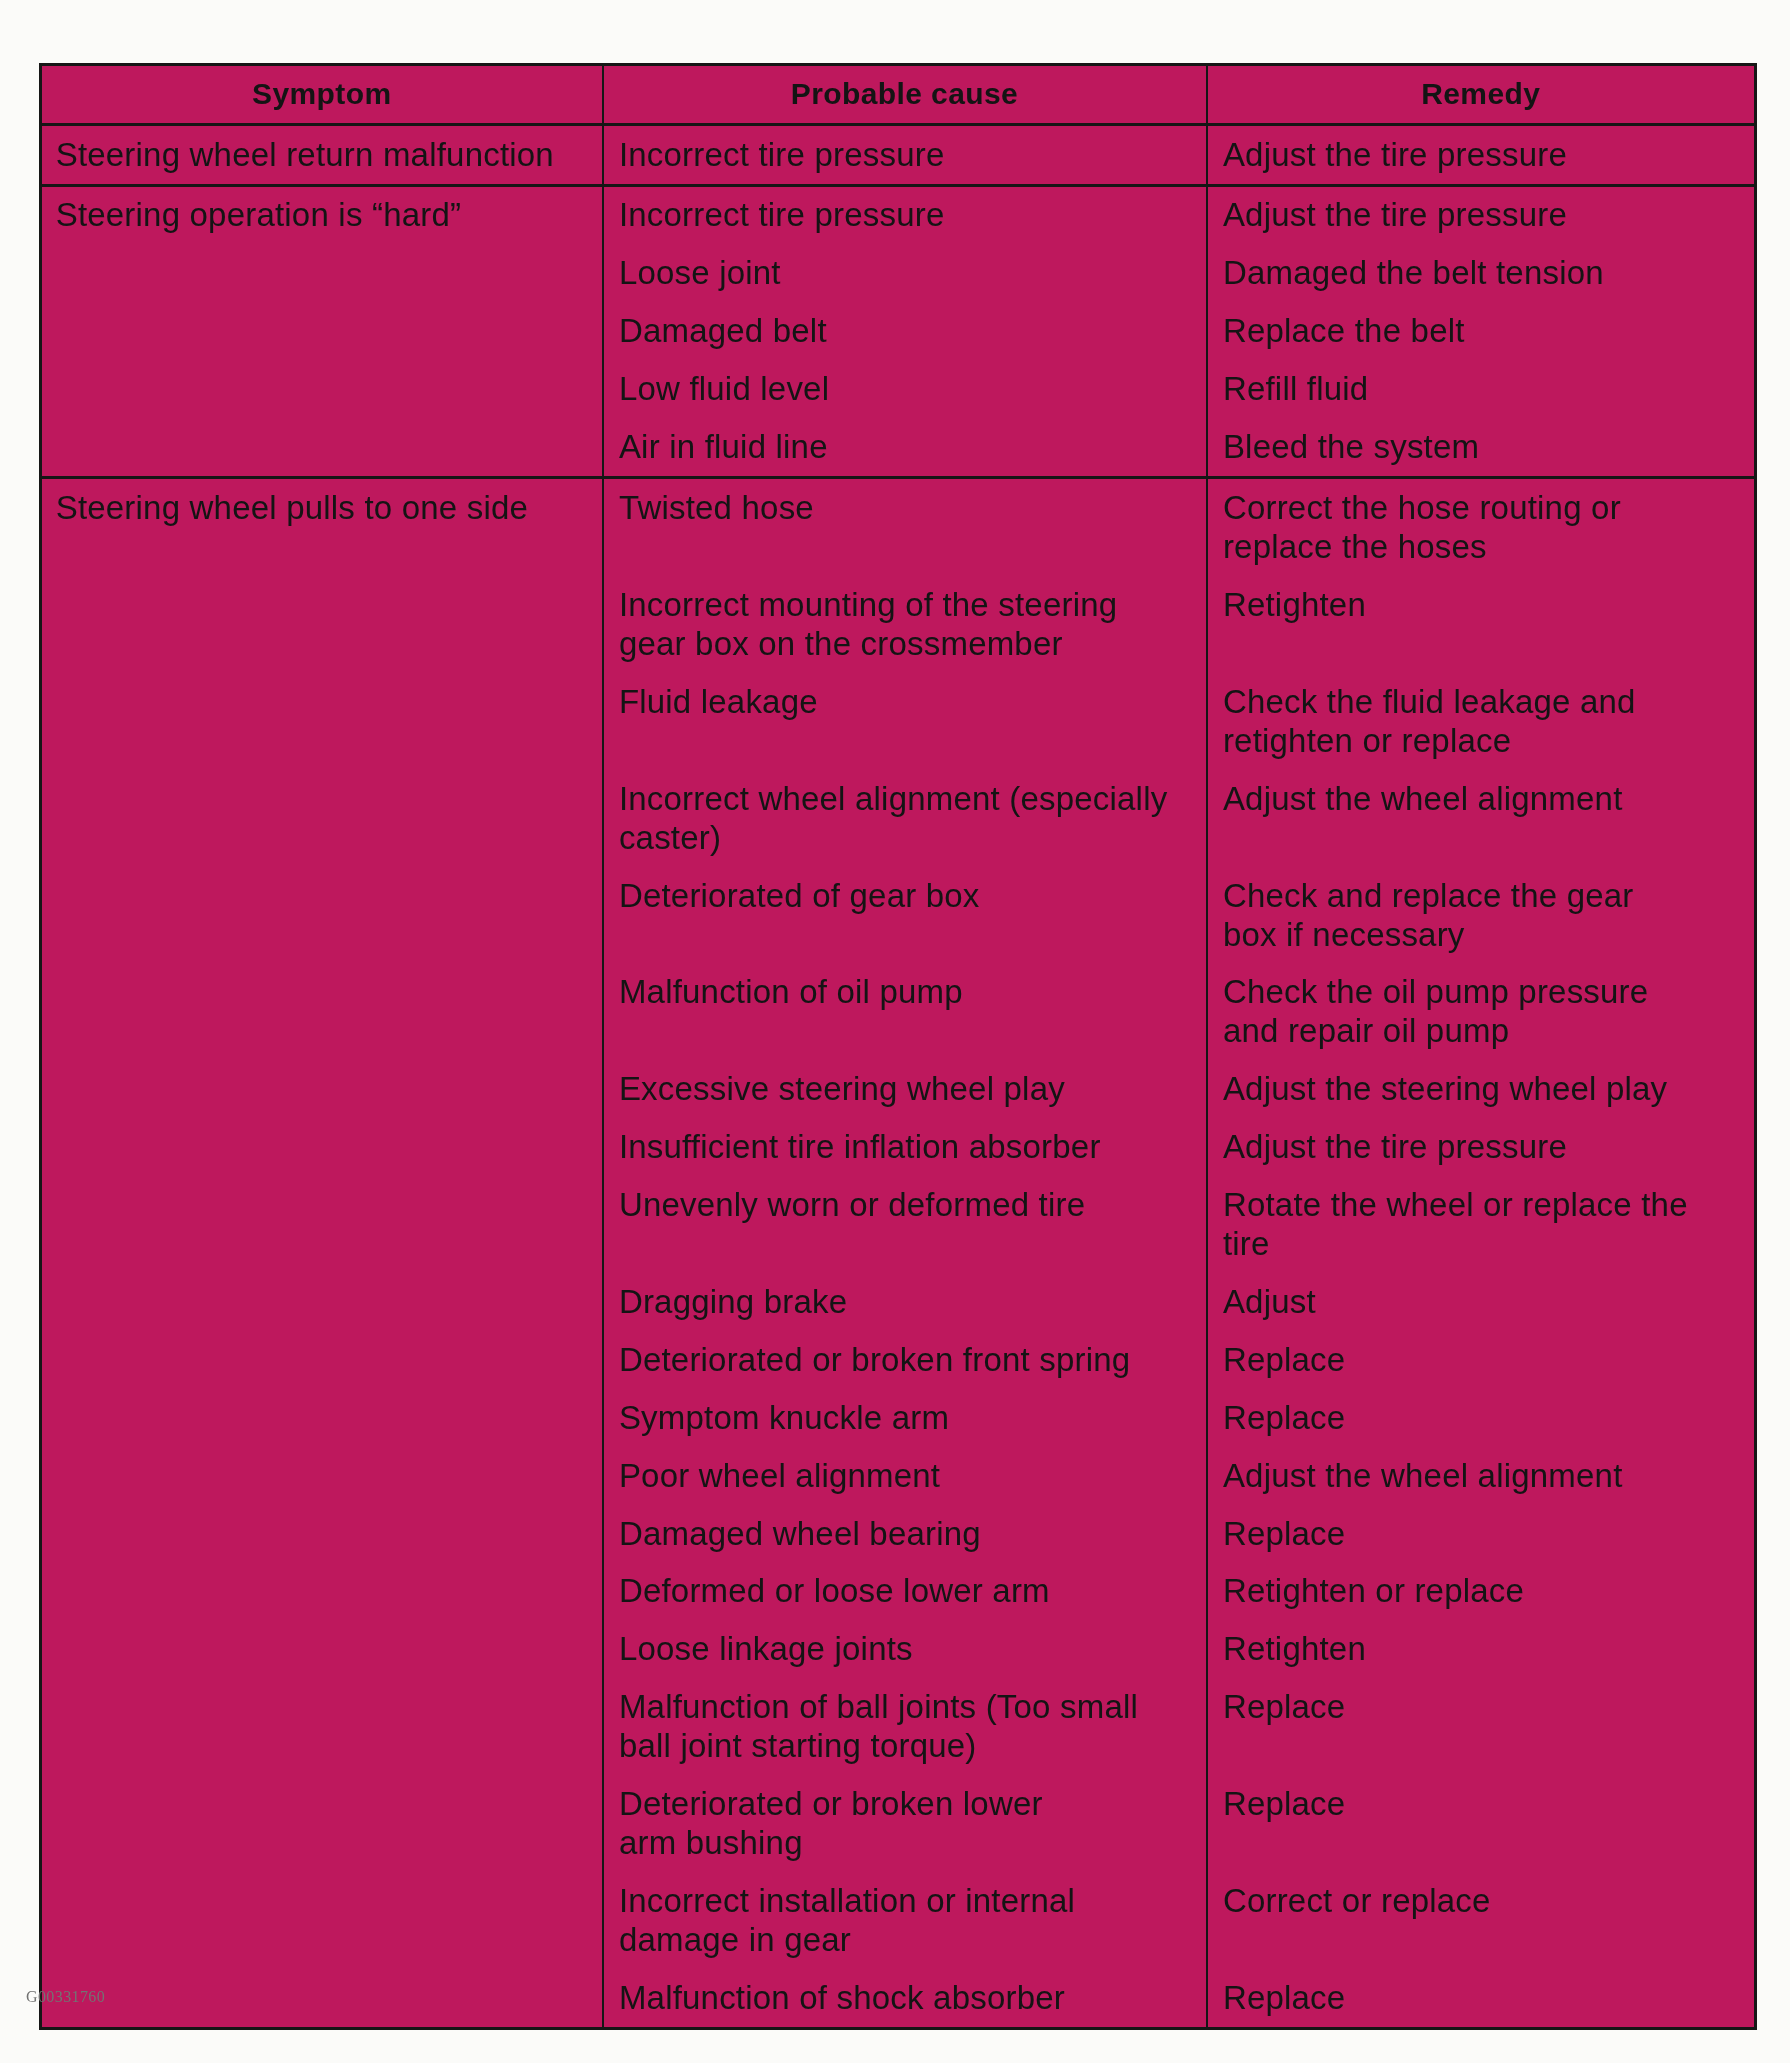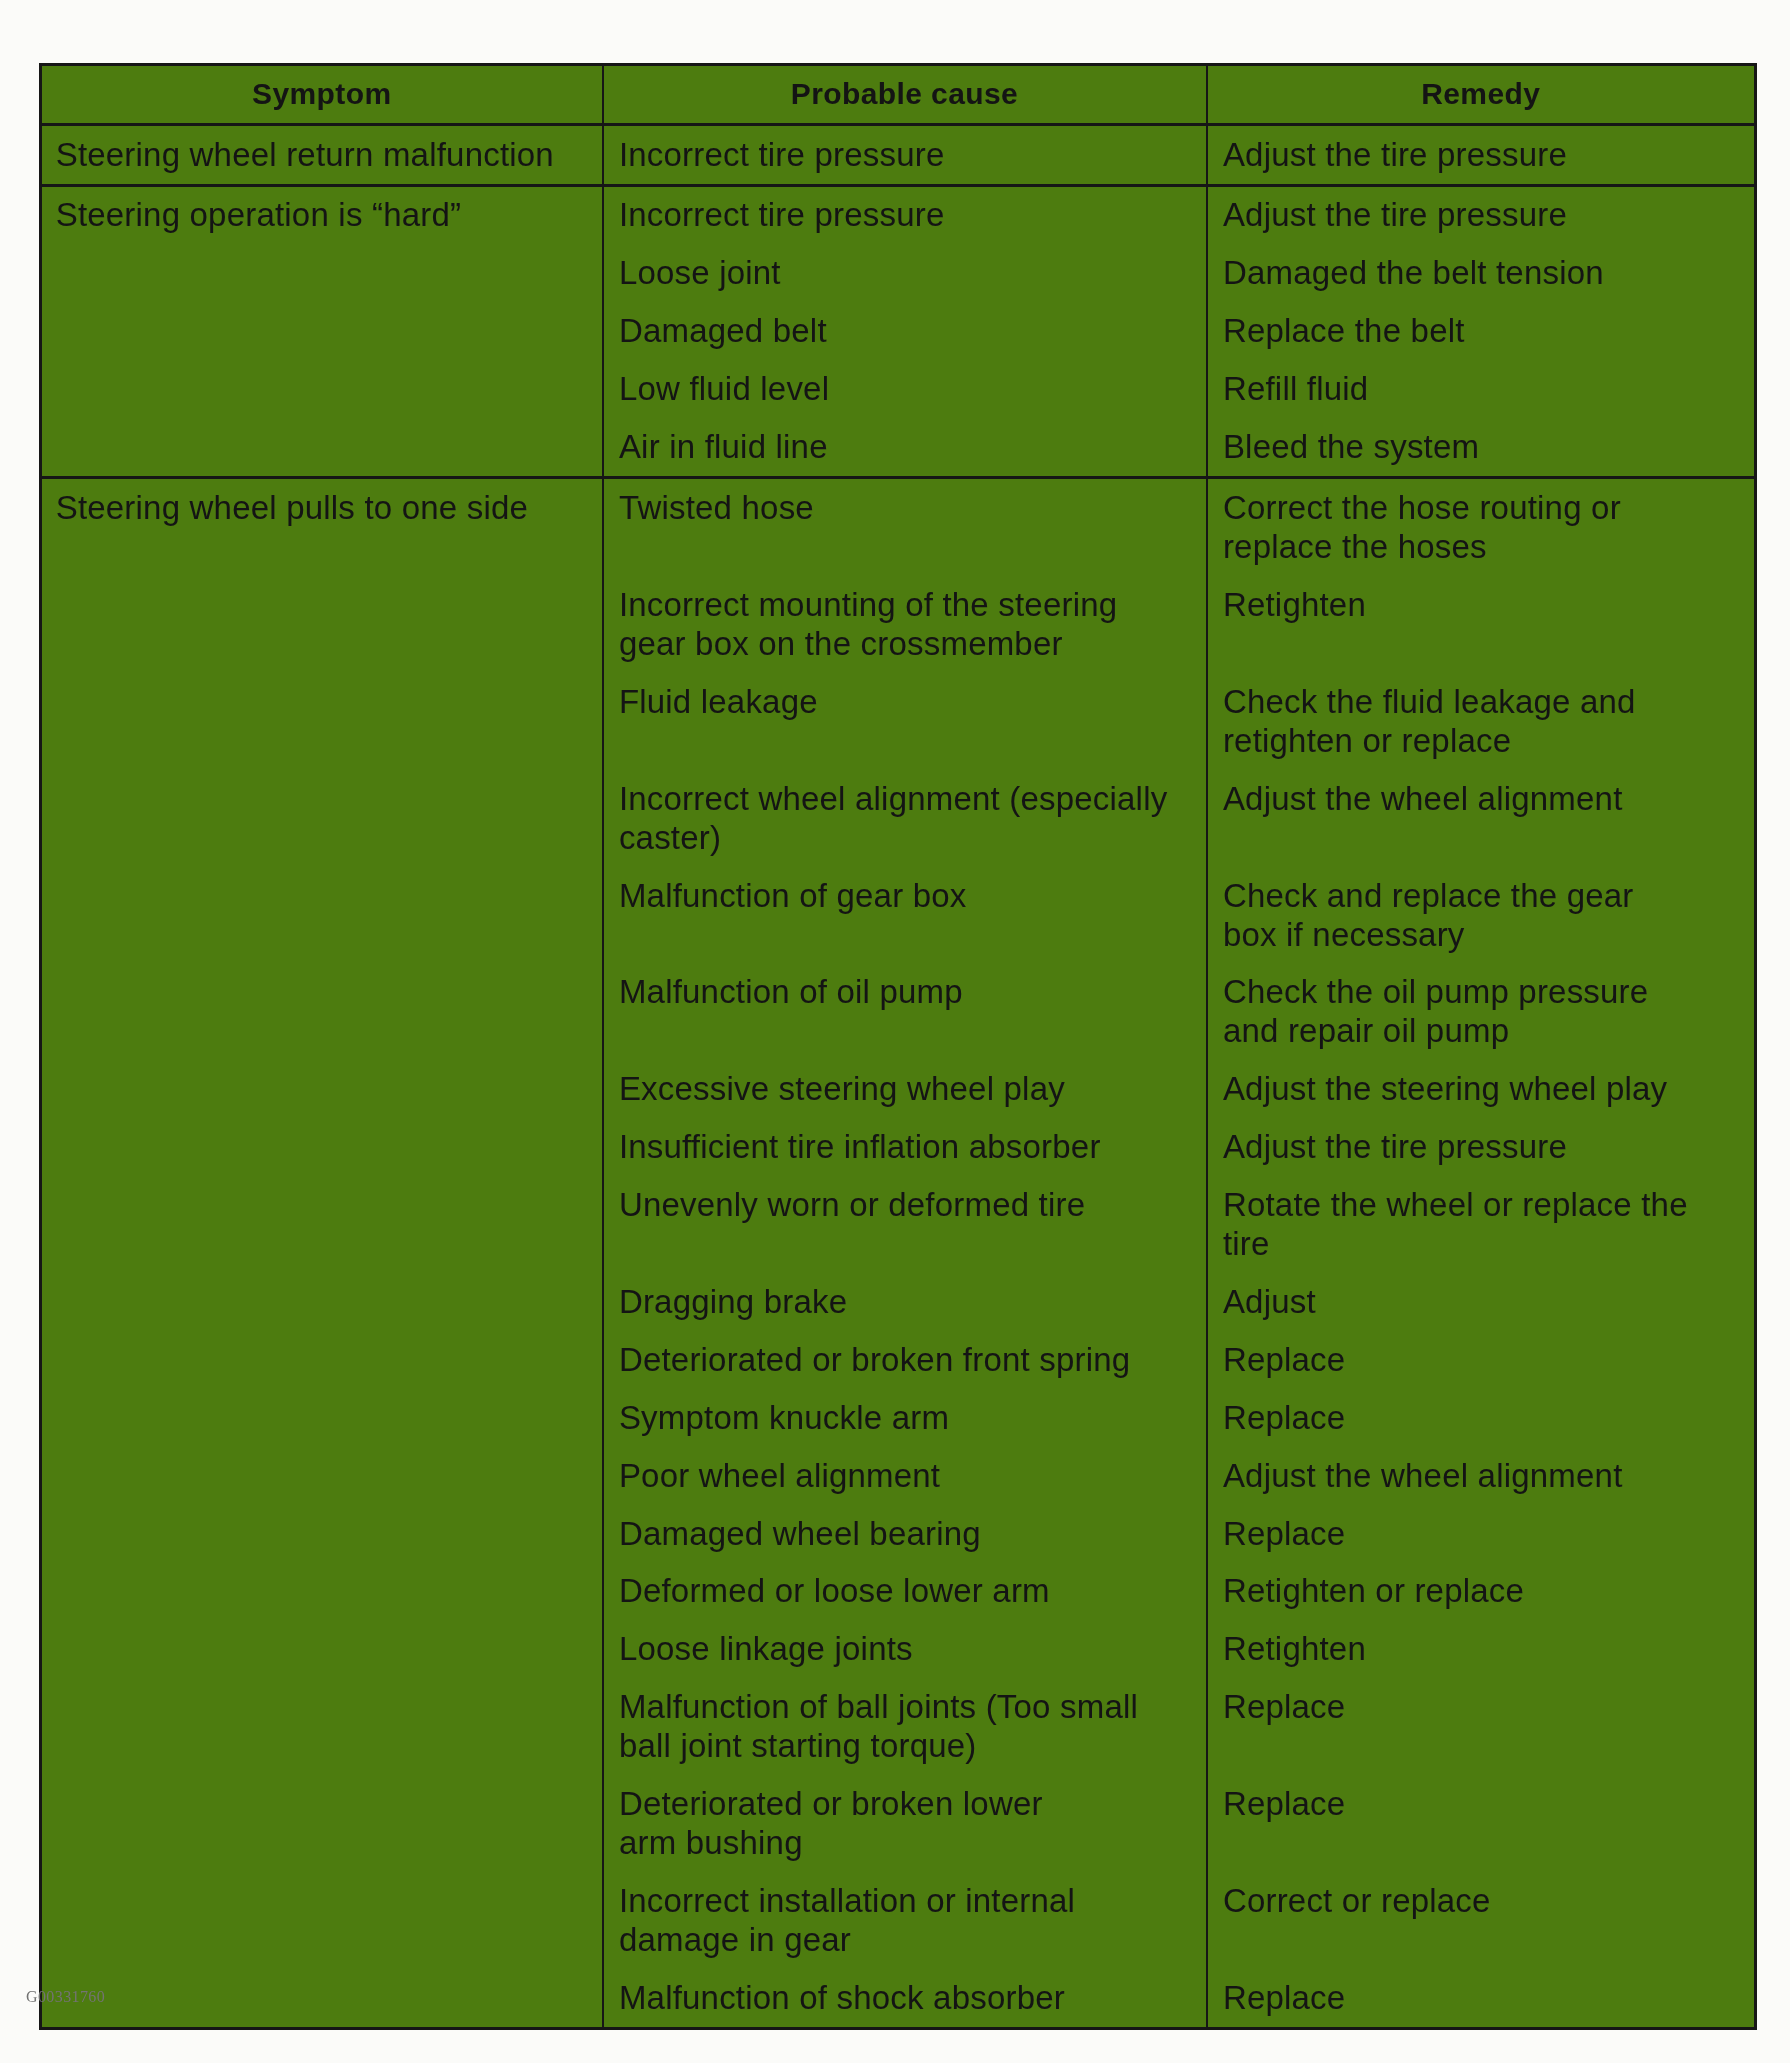--- a/index.html
+++ b/index.html
@@ -20,21 +20,21 @@
     height: 2063px;
     overflow: hidden;
   }
   table.trouble-table {
     position: absolute;
     left: 39px;
     top: 63px;
     width: 1716px;
     border-collapse: collapse;
     table-layout: fixed;
-    background: #4d7c0f;
+    background: #be185d;
   }
   table.trouble-table,
   table.trouble-table th,
   table.trouble-table td {
     border-color: #161616;
   }
   table.trouble-table {
     border: 3.4px solid #161616;
   }
   th.col-header {
@@ -137,21 +137,21 @@
           <td class="cause-cell">Fluid leakage</td>
           <td class="remedy-cell">Check the fluid leakage and
 retighten or replace</td>
         </tr>
         <tr>
           <td class="cause-cell">Incorrect wheel alignment (especially
 caster)</td>
           <td class="remedy-cell">Adjust the wheel alignment</td>
         </tr>
         <tr>
-          <td class="cause-cell">Malfunction of gear box</td>
+          <td class="cause-cell">Deteriorated of gear box</td>
           <td class="remedy-cell">Check and replace the gear
 box if necessary</td>
         </tr>
         <tr>
           <td class="cause-cell">Malfunction of oil pump</td>
           <td class="remedy-cell">Check the oil pump pressure
 and repair oil pump</td>
         </tr>
         <tr>
           <td class="cause-cell">Excessive steering wheel play</td>

